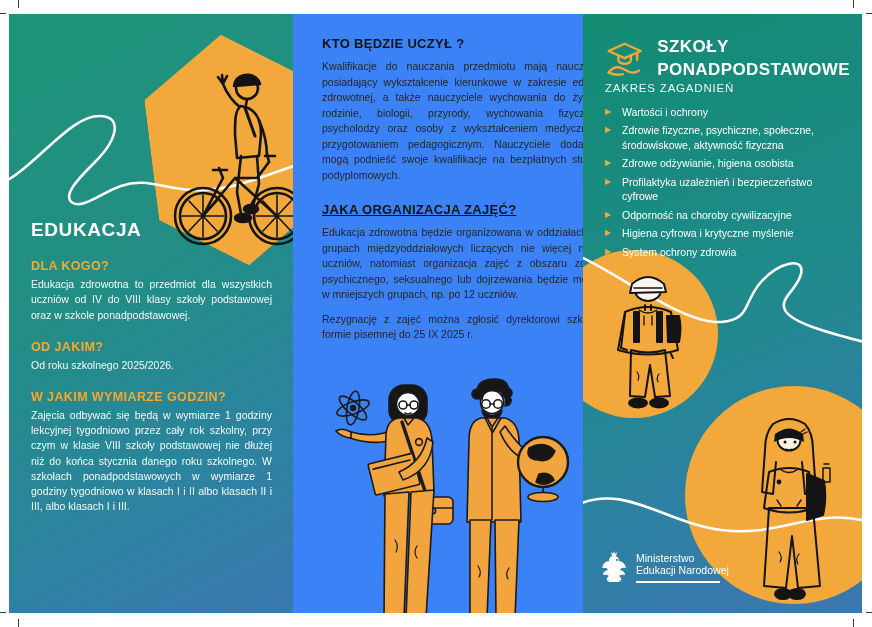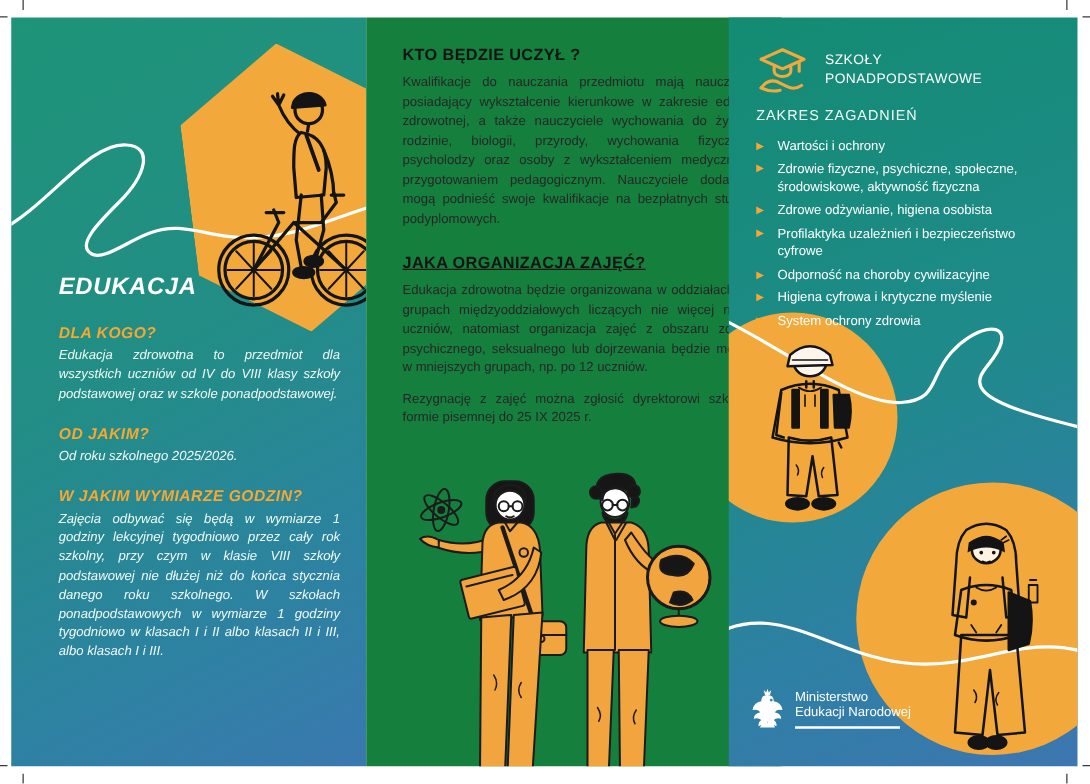--- a/index.html
+++ b/index.html
@@ -7,48 +7,48 @@
   body { font-family:"Liberation Sans","DejaVu Sans",sans-serif; }
   .sheet { position:relative; width:872px; height:627px; background:#ffffff; overflow:hidden; }
 
   
   .crop { position:absolute; background:#3a3a3a; }
   .crop.v { width:1px; height:8px; }
   .crop.h { width:6px; height:1px; }
 
   .panel { position:absolute; top:14px; height:599px; overflow:hidden; }
   .panel-left  { left:9px;   width:284px; background:linear-gradient(152deg,#1e9478 0%,#228d86 45%,#2c83a0 75%,#3a78b0 100%); }
-  .panel-mid   { left:293px; width:332px; background:#15803d;padding-left:48px; }
+  .panel-mid   { left:293px; width:332px; background:#3b82f6;padding-left:48px; }
   .panel-right { left:583px; width:279px; background:linear-gradient(158deg,#138c72 0%,#1f8a8b 48%,#2e80a4 76%,#3d76b1 100%); }
 
   .squiggle { position:absolute; left:0; top:0; pointer-events:none; }
 
   
   .hexagon { position:absolute; left:142px; top:20px; width:168px; height:232px;
              background:#f2a83b; transform:rotate(-7deg);
              clip-path:polygon(50% 0%, 100% 24%, 100% 76%, 50% 100%, 0% 76%, 0% 24%); }
   .bike-illustration { position:absolute; left:152px; top:36px; }
 
-  .left-col { position:absolute; left:38px; right:21px; top:203px; color:#ffffff;font-style:italic; }
+  .left-col { position:absolute; left:22px; right:21px; top:203px; color:#ffffff; }
   .left-title { font-size:19px; font-weight:800; line-height:1.32; letter-spacing:.6px; margin-bottom:12px; }
   .sec-heading { color:#f6a832; font-size:12.5px; font-weight:800; letter-spacing:.4px; margin:17px 0 4px; }
   .sec-body { font-size:10.5px; line-height:1.45; text-align:justify; color:#f2fbf8; }
 
   
   .mid-col { position:absolute; left:29px; right:14px; top:22px; color:#262626; }
   .mid-heading { font-size:13px; font-weight:800; color:#141414; letter-spacing:.3px; margin:14px 0 8px; }
   .mid-heading:first-child { margin-top:0; }
   .mid-col p { font-size:10.5px; line-height:1.48; text-align:justify; margin-bottom:9px; }
   .teachers-illustration { position:absolute; left:22px; top:356px; }
 
   
   .right-col { position:absolute; left:22px; right:12px; top:22px; color:#ffffff; }
   .rp-header { display:flex; align-items:center; gap:13px; }
-  .rp-title { font-size:11px; font-weight:400; line-height:1.35; letter-spacing:.4px; }
-  .rp-sub { margin-top:11px; font-size:11.5px; letter-spacing:.8px; color:#eefcf6; }
+  .rp-title { font-size:17px; font-weight:700; line-height:1.35; letter-spacing:.4px; }
+  .rp-sub { font-size:11.5px; letter-spacing:.8px; color:#eefcf6; }
   .topics { list-style:none; margin-top:11px; }
   .topics li { position:relative; padding-left:17px; font-size:10.5px; line-height:1.38; margin-bottom:4px; color:#ffffff; }
   .topics .arrow { position:absolute; left:0; top:1px; font-size:8px; color:#f6a832; }
 
   .circle { position:absolute; border-radius:50%; background:#f2a83b; }
   .circle-top    { left:-33px; width:168px; height:168px; top:236px; }
   .circle-bottom { left:102px; width:218px; height:218px; top:372px; }
   .boy-illustration  { position:absolute; left:18px;  top:246px; }
   .girl-illustration { position:absolute; left:152px; top:398px; }
 

